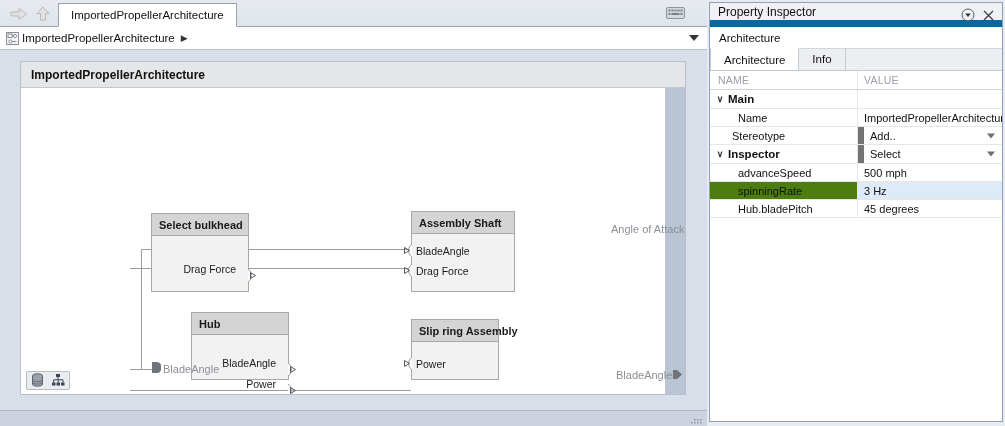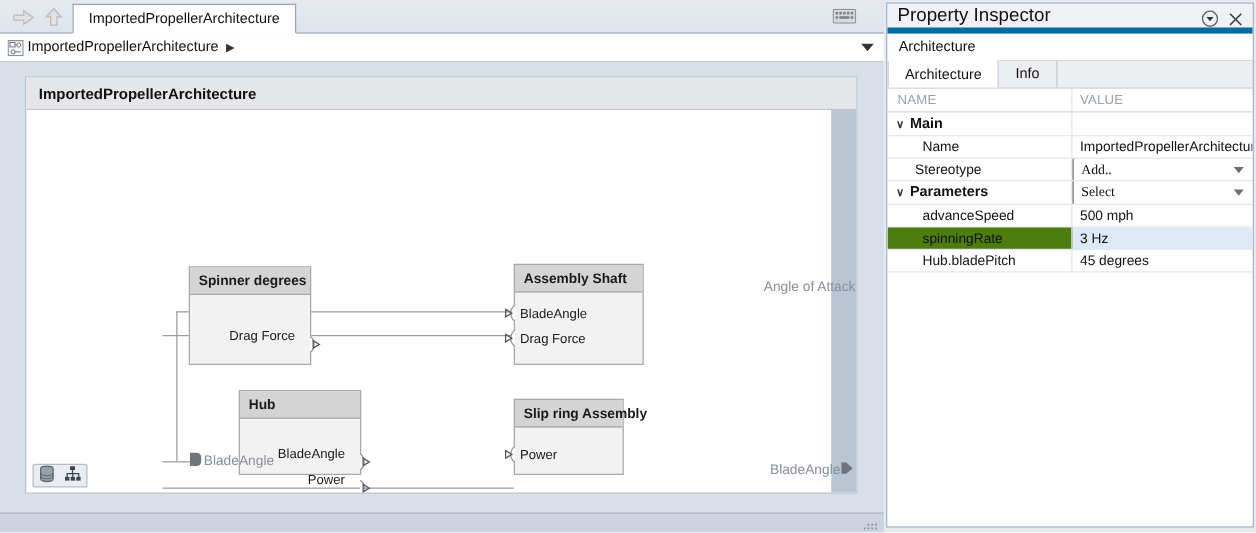--- a/index.html
+++ b/index.html
@@ -250,25 +250,25 @@
     width: 294px; height: 420px;
     background: #ffffff;
     border: 1px solid #8ea2bd;
     box-sizing: border-box;
   }
   #insp-titlebar {
     position: absolute;
     left: 0; top: 0; right: 0;
     height: 24px;
     background: #eff1f4;
-    border-bottom: 5px solid #0369a1;
+    border-bottom: 7px solid #0369a1;
     display: flex; align-items: center;
     padding-left: 8px;
     box-sizing: border-box;
-    font-size: 15px;
+    font-size: 12px;
     color: #111;
   }
   .insp-btn {
     position: absolute;
     top: 4px;
     width: 16px; height: 16px;
     display: flex; align-items: center; justify-content: center;
   }
   #insp-menu-btn { right: 26px; }
   #insp-close-btn { right: 6px; font-size: 13px; color: #333; line-height: 1; }
@@ -383,22 +383,21 @@
     position: absolute;
     right: 7px;
     top: 50%;
     transform: translateY(-50%);
     width: 0; height: 0;
     border-left: 4px solid transparent;
     border-right: 4px solid transparent;
     border-top: 5px solid #6a6f76;
   }
   .cell-value.combo {
-    border-left: 1px solid #737373;
-    font-family: Liberation Serif, serif;
+    border-left: 6px solid #737373;
   }
 </style>
 </head>
 <body>
 
 <div id="app">
 
   <div id="editor-pane">
 
     <div id="tabstrip">
@@ -457,21 +456,21 @@
 
         <div class="wire wire-v" style="left:120px; top:187px; height:120px;"></div>
 
         <div class="wire wire-h" style="left:120px; top:187px; width:270px;"></div>
 
         <div class="wire wire-h" style="left:109px; top:307px; width:22px;"></div>
 
         <div class="wire wire-h" style="left:109px; top:328px; width:281px;"></div>
 
         <div class="block" style="left:130px; top:151px; width:98px; height:79px;">
-          <div class="block-header">Spinner degrees</div>
+          <div class="block-header">Select bulkhead</div>
           <div class="port-row out" style="top:55px;">
             <span class="port-glyph">
               <svg width="11" height="13" viewBox="0 0 11 13" aria-hidden="true">
                 <path d="M0 0 A8 8 0 0 1 0 13" fill="#ffffff" stroke="#8e9398" stroke-width="1"></path>
                 <path d="M2.5 3.5 L7.5 6.5 L2.5 9.5 Z" fill="none" stroke="#55595e" stroke-width="1"></path>
               </svg>
             </span>
           </div>
           <div class="port-label-left" style="top:49px;">Drag Force</div>
         </div>
@@ -658,21 +657,21 @@
         <div class="cell-name indent-1">Stereotype</div>
         <div class="cell-value combo">
           <span>Add..</span>
           <span class="combo-caret"></span>
         </div>
       </div>
 
       <div class="grid-row group">
         <div class="cell-name">
           <span class="twisty">∨</span>
-          <span>Parameters</span>
+          <span>Inspector</span>
         </div>
         <div class="cell-value combo">
           <span>Select</span>
           <span class="combo-caret"></span>
         </div>
       </div>
 
       <div class="grid-row">
         <div class="cell-name indent-2">advanceSpeed</div>
         <div class="cell-value">500 mph</div>

